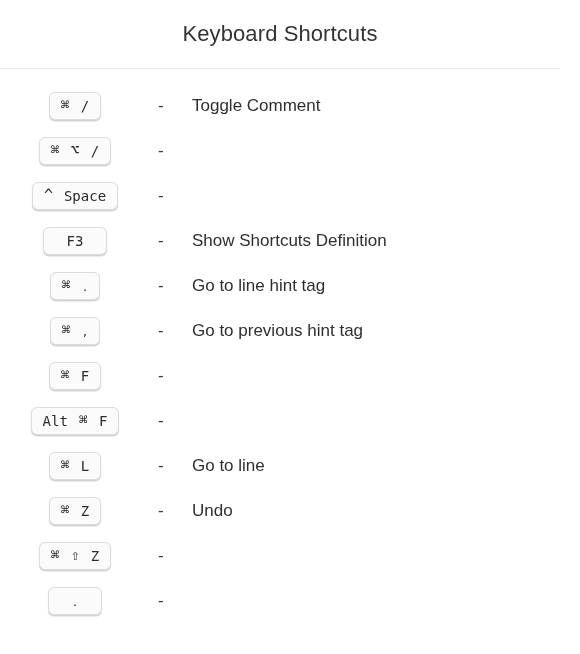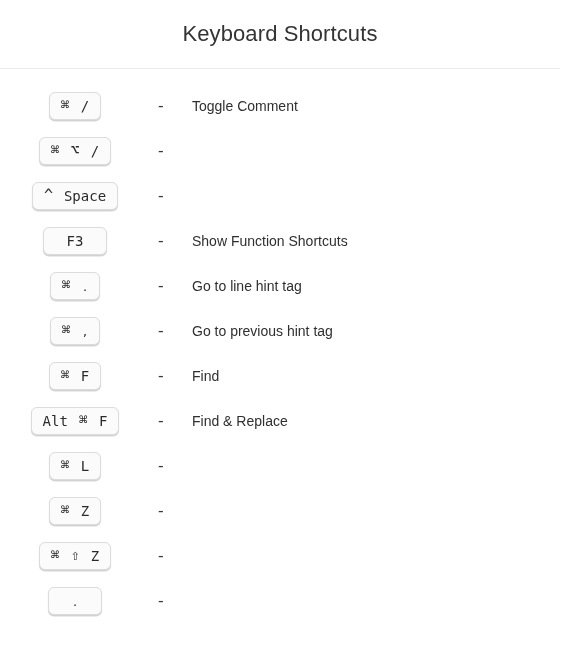--- a/index.html
+++ b/index.html
@@ -111,21 +111,21 @@
     padding-left: 8px;
     box-sizing: border-box;
     font-size: 17px;
     color: #3a3a3a;
     line-height: 1;
   }
 
   .desc-cell {
     flex: 1 1 auto;
     font-family: "Liberation Sans", sans-serif;
-    font-size: 14px;
+    font-size: 17px;
     color: #2f2f2f;
     line-height: 1;
     white-space: nowrap;
   }
 </style>
 </head>
 <body>
 
 <div class="panel">
 
@@ -163,21 +163,21 @@
         </div>
         <div class="dash-cell">-</div>
       </div>
       <div class="shortcut-row">
         <div class="keys-cell">
           <span class="key-badge compact">
             <span class="key-token">F3</span>
           </span>
         </div>
         <div class="dash-cell">-</div>
-        <div class="desc-cell">Show Function Shortcuts</div>
+        <div class="desc-cell">Show Shortcuts Definition</div>
       </div>
       <div class="shortcut-row">
         <div class="keys-cell">
           <span class="key-badge">
             <span class="key-token sym">⌘</span>
             <span class="key-token tiny">.</span>
           </span>
         </div>
         <div class="dash-cell">-</div>
         <div class="desc-cell">Go to line hint tag</div>
@@ -193,50 +193,50 @@
         <div class="desc-cell">Go to previous hint tag</div>
       </div>
       <div class="shortcut-row">
         <div class="keys-cell">
           <span class="key-badge">
             <span class="key-token sym">⌘</span>
             <span class="key-token">F</span>
           </span>
         </div>
         <div class="dash-cell">-</div>
-        <div class="desc-cell">Find</div>
       </div>
       <div class="shortcut-row">
         <div class="keys-cell">
           <span class="key-badge">
             <span class="key-token">Alt</span>
             <span class="key-token sym">⌘</span>
             <span class="key-token">F</span>
           </span>
         </div>
         <div class="dash-cell">-</div>
-        <div class="desc-cell">Find &amp; Replace</div>
       </div>
       <div class="shortcut-row">
         <div class="keys-cell">
           <span class="key-badge">
             <span class="key-token sym">⌘</span>
             <span class="key-token">L</span>
           </span>
         </div>
         <div class="dash-cell">-</div>
+        <div class="desc-cell">Go to line</div>
       </div>
       <div class="shortcut-row">
         <div class="keys-cell">
           <span class="key-badge">
             <span class="key-token sym">⌘</span>
             <span class="key-token">Z</span>
           </span>
         </div>
         <div class="dash-cell">-</div>
+        <div class="desc-cell">Undo</div>
       </div>
       <div class="shortcut-row">
         <div class="keys-cell">
           <span class="key-badge">
             <span class="key-token sym">⌘</span>
             <span class="key-token sym">⇧</span>
             <span class="key-token">Z</span>
           </span>
         </div>
         <div class="dash-cell">-</div>

